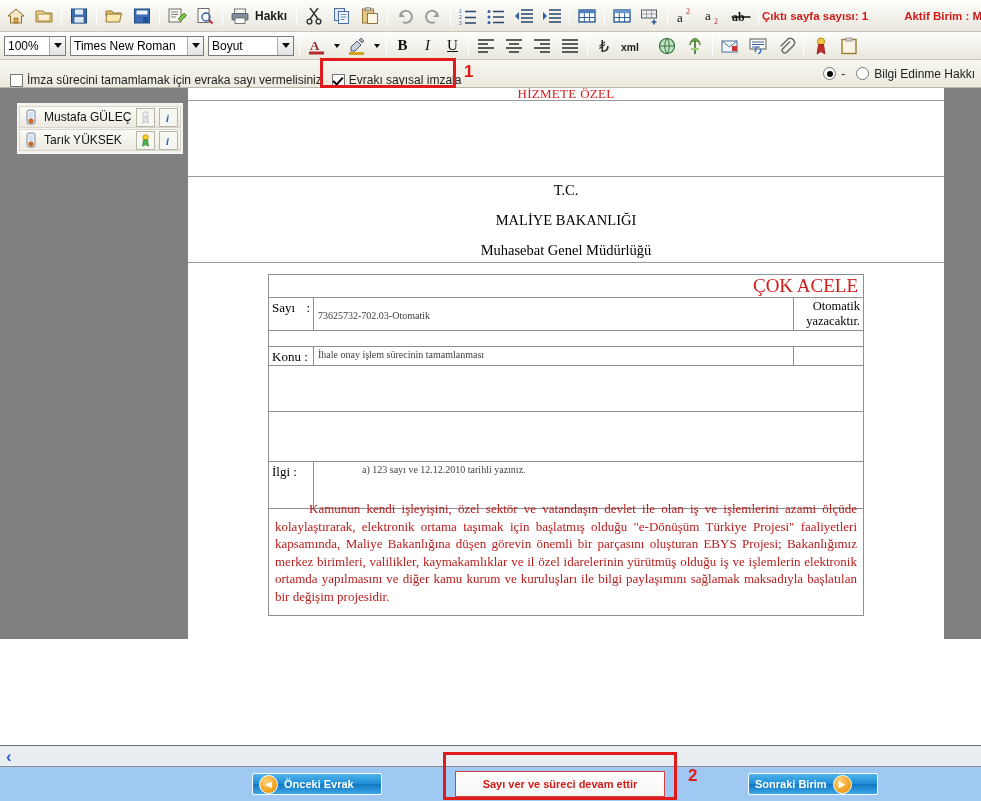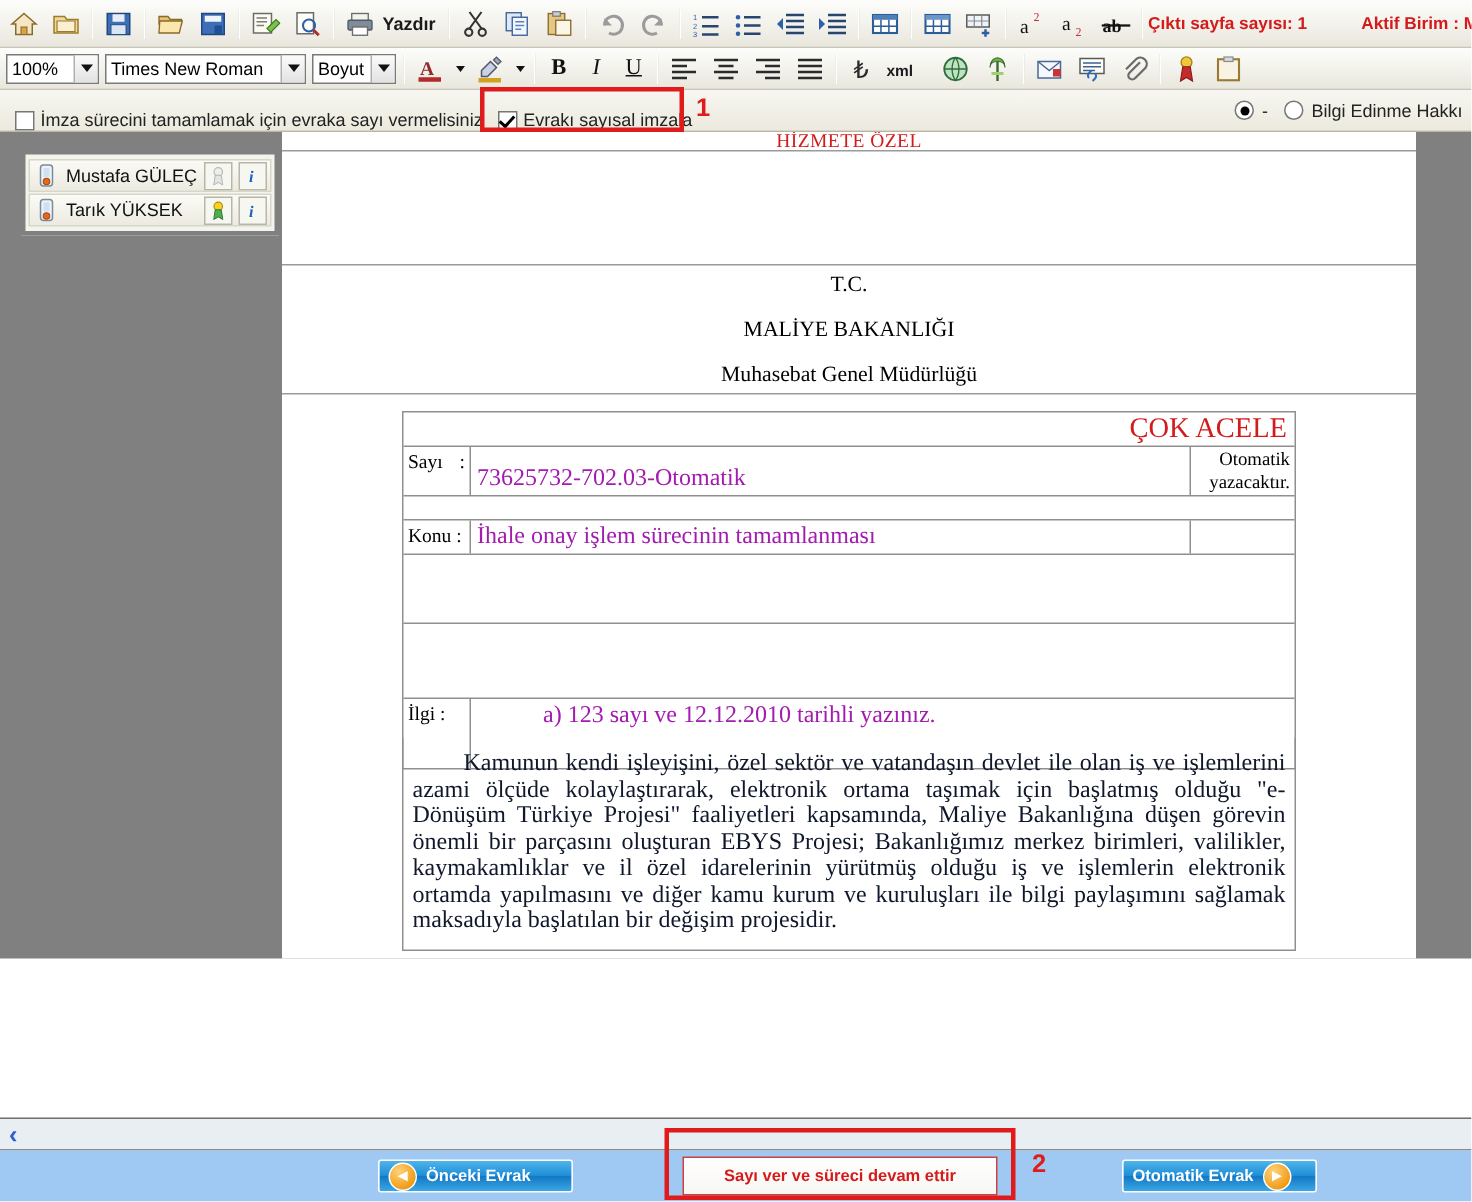--- a/index.html
+++ b/index.html
@@ -183,40 +183,40 @@
     position:absolute; left:80px; top:186px; width:596px;
     border:1px solid #8f8f8f;
     font-family:"Liberation Serif", serif;
   }
   .dt-row { display:flex; border-bottom:1px solid #8f8f8f; }
   .dt-row:last-child { border-bottom:none;gap:44px; }
   .dt-label {
     width:45px; flex:0 0 45px; padding:2px 3px 0 3px;
     font-size:13px; color:#000; border-right:1px solid #8f8f8f;
   }
-  .dt-val { flex:1 1 auto; padding:2px 4px; font-size:16px; color:#a21caf; }
+  .dt-val { flex:1 1 auto; padding:2px 4px; font-size:10px; color:#404040; }
   .dt-right {
     width:70px; flex:0 0 70px; border-left:1px solid #8f8f8f;
     font-size:12.5px; color:#000; text-align:right; padding:1px 3px; line-height:15px;
   }
   #row-acele {
     justify-content:flex-end; padding:0 3px 0 0; border-bottom:1px solid #8f8f8f;
   }
   .acele-text { color:#d41b1b; font-size:19px; padding-right:2px; }
   .spacer-row { height:16px; }
   .tall-row  { height:46px; }
   .tall-row2 { height:50px; }
 
   #doc-body {
     position:absolute; left:80px; top:404px; width:596px;
     border-left:1px solid #8f8f8f; border-right:1px solid #8f8f8f;
     border-bottom:1px solid #8f8f8f;
     padding:8px 6px 10px 6px;
     font-family:"Liberation Serif", serif;
-    font-size:16px; line-height:17.5px; color:#0f172a;
+    font-size:13px; line-height:17.5px; color:#b91c1c;
     text-align:justify;
   }
   #doc-body p { margin:0; text-indent:34px; }
 
   
   #hscroll {
     position:absolute; left:0; top:745px; width:981px; height:22px;
     background:#e9eef2; border-top:1px solid #6f6f6f; border-bottom:1px solid #8b8b8b;
     display:flex; align-items:center; padding-left:6px;
   }
@@ -317,21 +317,21 @@
     </div>
     <div class="tb-sep"></div>
 
     <div class="tb-btn" title="Yazdır">
       <svg class="tb-icon" viewBox="0 0 20 20">
           <rect x="4.5" y="3" width="11" height="5" fill="#f4f4ee" stroke="#6b6b6b" stroke-width=".9"></rect>
           <rect x="2" y="7.5" width="16" height="6.5" rx="1" fill="#7f8c99" stroke="#4e5a66" stroke-width=".9"></rect>
           <rect x="5" y="12" width="10" height="5.5" fill="#ffffff" stroke="#6b6b6b" stroke-width=".9"></rect>
         </svg>
     </div>
-    <span class="tb-label">Yazdır</span>
+    <span class="tb-label">Hakkı</span>
 
     <div class="tb-sep"></div>
 
     <div class="tb-btn" title="Kes">
       <svg class="tb-icon" viewBox="0 0 20 20">
           <path d="M6 2l8 11M14 2L6 13" stroke="#333" stroke-width="1.4" fill="none"></path>
           <circle cx="5.5" cy="15.5" r="2.4" fill="none" stroke="#333" stroke-width="1.4"></circle>
           <circle cx="14.5" cy="15.5" r="2.4" fill="none" stroke="#333" stroke-width="1.4"></circle>
         </svg>
     </div>
@@ -451,21 +451,21 @@
       <span class="sel-arrow">
           <i class="caret"></i>
         </span>
     </div>
     <div class="tb-select" style="width:134px;">
       <span class="sel-text">Times New Roman</span>
       <span class="sel-arrow">
           <i class="caret"></i>
         </span>
     </div>
-    <div class="tb-select" style="width:56px;">
+    <div class="tb-select" style="width:86px;">
       <span class="sel-text">Boyut</span>
       <span class="sel-arrow">
           <i class="caret"></i>
         </span>
     </div>
 
     <div class="tb-sep"></div>
 
     <div class="split-btn">
       <div class="tb-btn">
@@ -725,21 +725,21 @@
     <div class="nav-btn" id="btn-prev">
       <span class="circle-arrow">◄</span>
       <span>Önceki Evrak</span>
     </div>
 
     <div id="btn-primary">
       <span>Sayı ver ve süreci devam ettir</span>
     </div>
 
     <div class="nav-btn" id="btn-next">
-      <span>Otomatik Evrak</span>
+      <span>Sonraki Birim</span>
       <span class="circle-arrow">►</span>
     </div>
   </div>
 
   <div class="anno-box" style="left:443px; top:752px; width:234px; height:48px;"></div>
   <span class="anno-num" style="left:688px; top:766px;">2</span>
 
 </div>
 
 </body></html>

